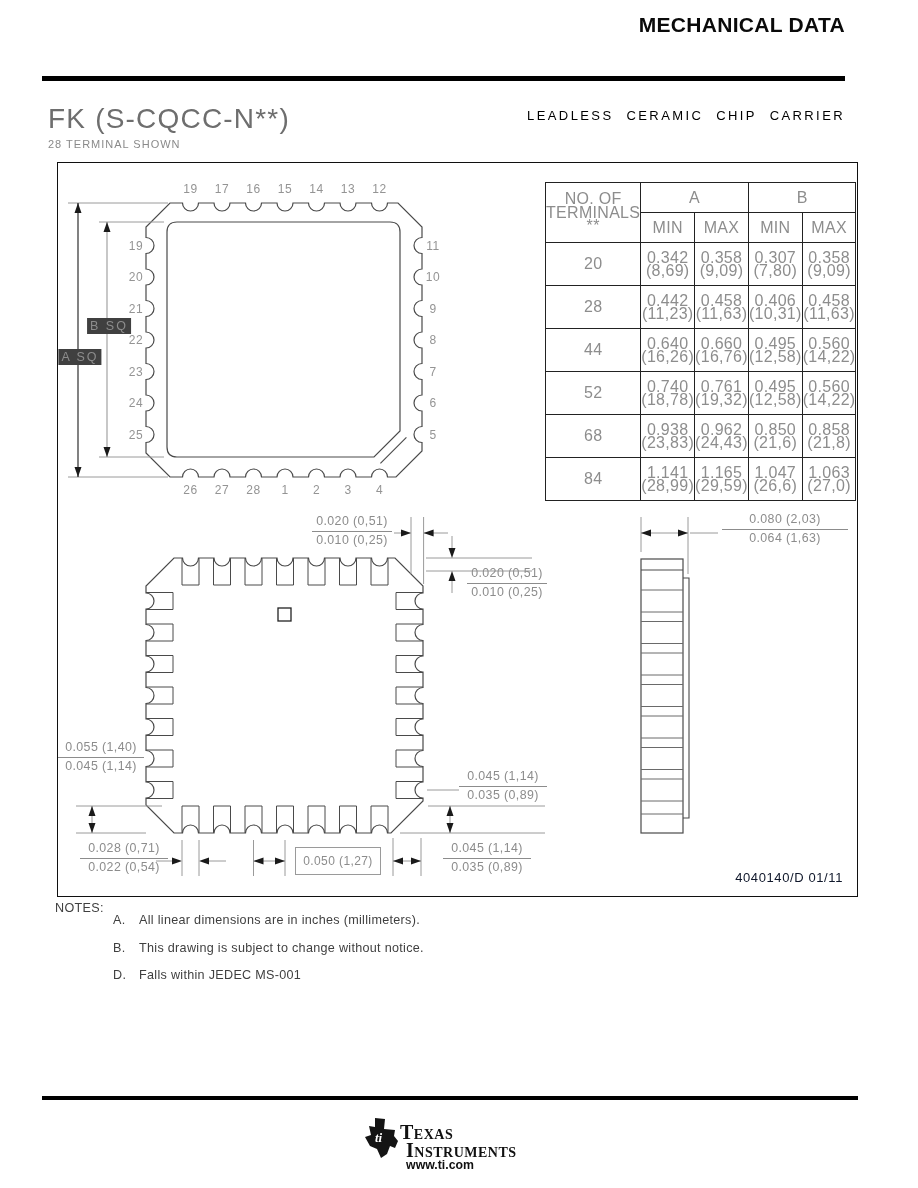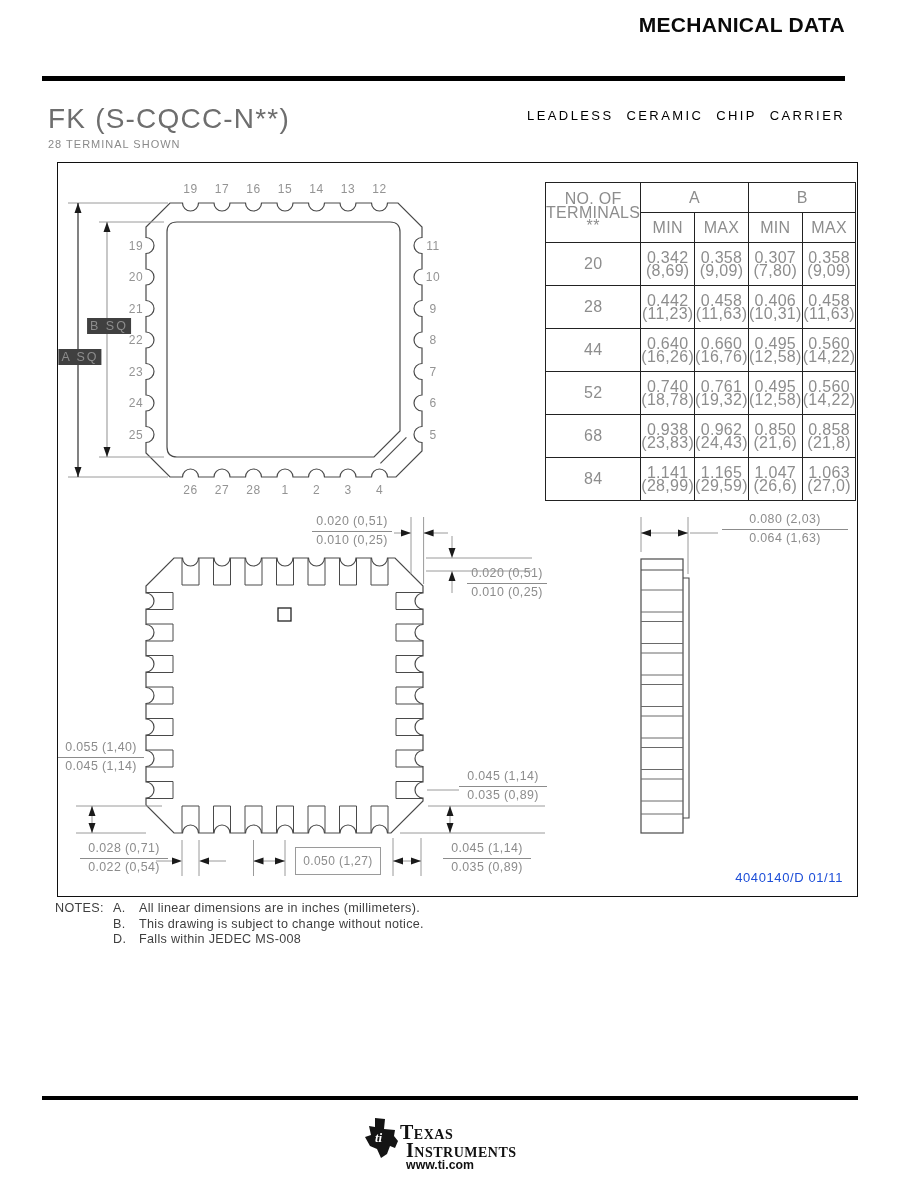--- a/index.html
+++ b/index.html
@@ -27,31 +27,31 @@
   #dim-bottom-corner{left:443px;top:842px;width:88px;}
   #dim-right-corner{left:459px;top:770px;width:88px;}
   #dim-thickness{left:722px;top:513px;width:126px;}
   #pitch-box{position:absolute;left:295px;top:847px;width:84px;height:26px;border:1.1px solid #9a9a9a;
              font-size:12px;color:#8c8c8c;text-align:center;line-height:26px;letter-spacing:.4px;}
   .sq-label{position:absolute;transform:translate(-50%,-50%);background:#404040;padding:1px 3px;
             font-size:12.5px;color:#8c8c8c;letter-spacing:2px;}
   #a-sq{left:80px;top:357px;}
   #b-sq{left:109px;top:326px;}
   #drawing-number{position:absolute;left:640px;top:870px;width:203px;text-align:right;
-                  font-size:13px;color:#1d4ed8;letter-spacing:.6px;}
+                  font-size:13px;color:#0f172a;letter-spacing:.6px;}
   
   #dim-table{position:absolute;left:545px;top:182px;border-collapse:collapse;table-layout:fixed;}
   #dim-table td,#dim-table th{border:1.3px solid #222;font-weight:normal;color:#8d8d8d;
       font-size:16px;line-height:13.5px;text-align:center;padding:0;letter-spacing:.3px;margin-top:33px;}
   #dim-table .c0{width:72px;} #dim-table .c{width:49px;}
   #dim-table .hr1{height:30px;} #dim-table .hr2{height:30px;}
   #dim-table .dr{height:43px;}
   
   #notes{position:absolute;left:55px;top:901px;font-size:12.6px;color:#3f3f3f;letter-spacing:.3px;}
-  .note-row{position:relative;height:15.6px;line-height:15.6px;white-space:nowrap;}
+  .note-row{position:relative;height:15.6px;line-height:15.6px;white-space:nowrap;margin-top:12px;}
   .note-letter{display:inline-block;width:26px;margin-left:58px;}
   #notes-label{position:absolute;left:0;top:0;}
   
   #rule-bottom{position:absolute;left:42px;top:1096px;width:816px;height:4px;background:#000;}
   #ti-logo{position:absolute;left:364px;top:1117px;}
   #brand-texas{position:absolute;left:400px;top:1121px;font-family:"Liberation Serif",serif;
                font-variant:small-caps;font-weight:bold;font-size:20px;color:#111;letter-spacing:.5px;}
   #brand-instruments{position:absolute;left:406px;top:1139px;font-family:"Liberation Serif",serif;
                font-variant:small-caps;font-weight:bold;font-size:20px;color:#111;letter-spacing:.5px;}
   #site-url{position:absolute;left:364px;top:1158px;width:152px;text-align:center;
@@ -366,21 +366,21 @@
 
   <div id="notes">
     <span id="notes-label">NOTES:</span>
     <div class="note-row">
       <span class="note-letter">A.</span><span>All linear dimensions are in inches (millimeters).</span>
     </div>
     <div class="note-row">
       <span class="note-letter">B.</span><span>This drawing is subject to change without notice.</span>
     </div>
     <div class="note-row">
-      <span class="note-letter">D.</span><span>Falls within JEDEC MS-008</span>
+      <span class="note-letter">D.</span><span>Falls within JEDEC MS-001</span>
     </div>
   </div>
 
   <div id="rule-bottom"></div>
   <svg id="ti-logo" width="34" height="42" viewBox="0 0 34 42">
     <path fill="#141414" d="M11,1 L21,2 L20,12 L31,13 L30,19 L34,24 L31,31 L26,29 L23,37 L17,41 L13,32 L6,29 L1,20 L7,18 L5,9 L11,10 Z"></path>
     <text x="11" y="25" fill="#fff" font-size="13" font-style="italic" font-weight="bold" font-family="Liberation Serif, serif">ti</text>
   </svg>
   <div id="brand-texas">Texas</div>
   <div id="brand-instruments">Instruments</div>

